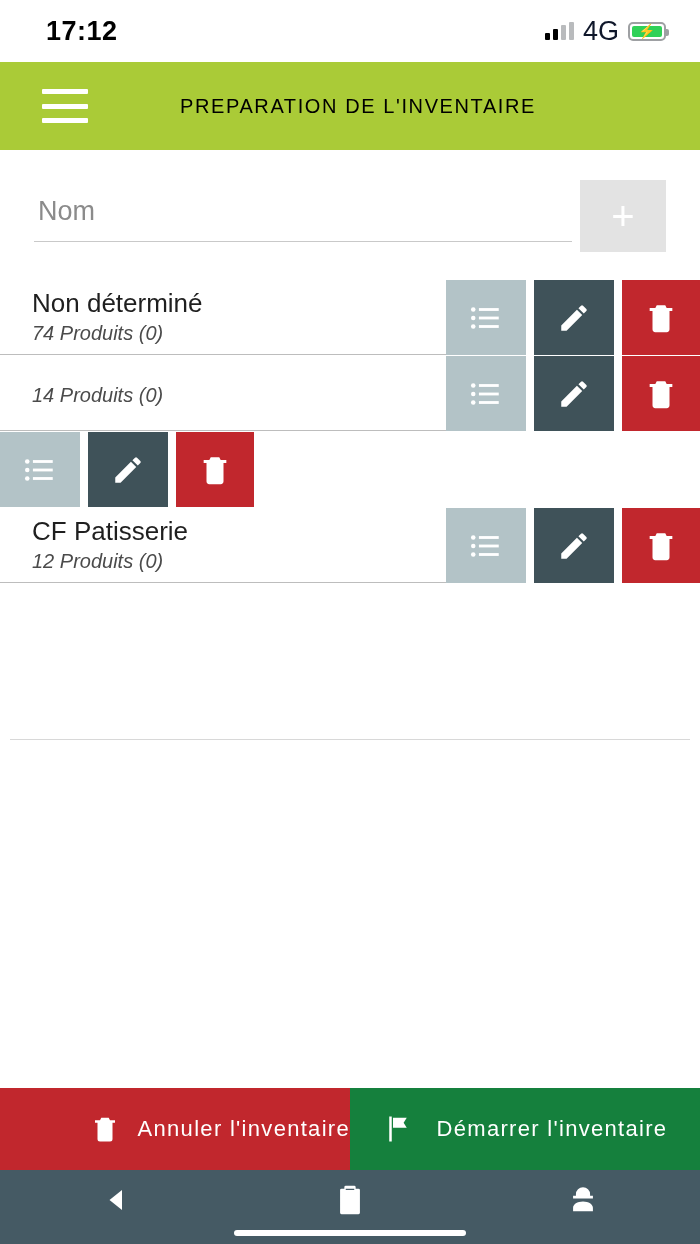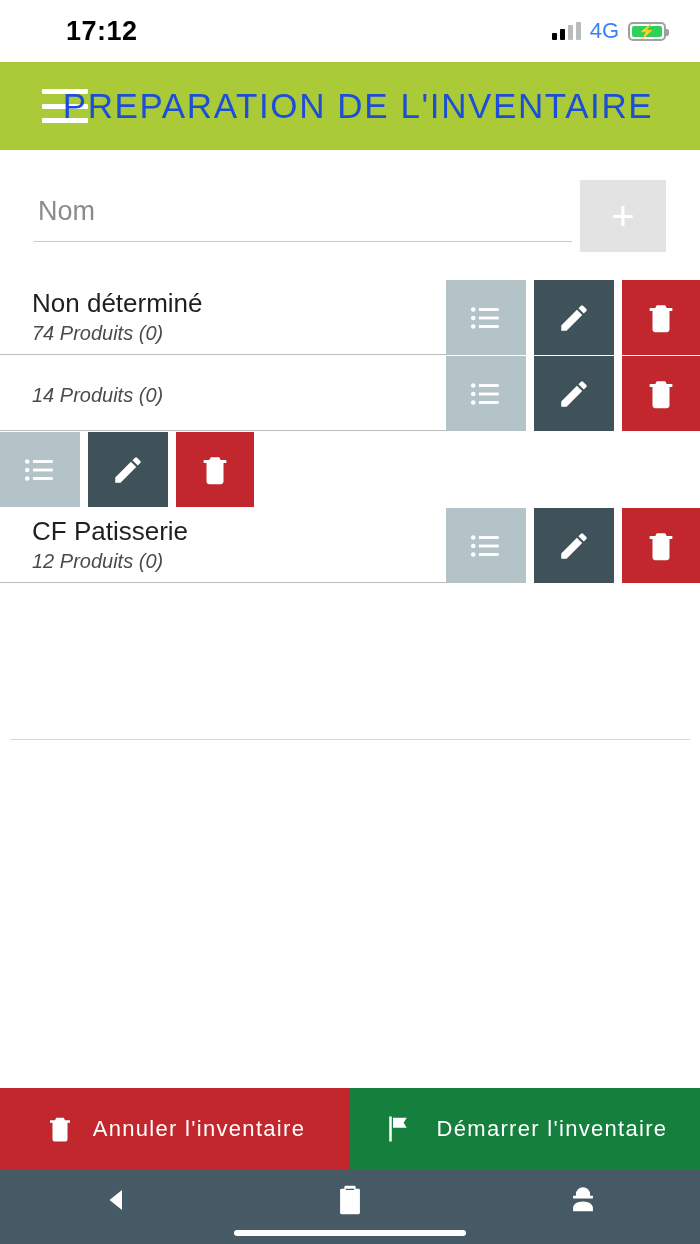--- a/index.html
+++ b/index.html
@@ -11,21 +11,21 @@
   }
   body { display: flex; flex-direction: column; }
 
   
   .statusbar {
     height: 62px;
     background: #ffffff;
     display: flex;
     align-items: center;
     justify-content: space-between;
-    padding: 0 34px 0 66px;
+    padding: 0 34px 0 46px;
     flex: none;
   }
   .status-time {
     font-size: 27px;
     font-weight: bold;
     color: #000;
     letter-spacing: 0.5px;
   }
   .status-right {
     display: flex;
@@ -36,21 +36,21 @@
     display: flex;
     align-items: flex-end;
     gap: 3px;
     height: 17px;
   }
   .signal-bars i { display: block; width: 5px; background: #000; border-radius: 1px; }
   .signal-bars i:nth-child(1) { height: 7px; }
   .signal-bars i:nth-child(2) { height: 11px; }
   .signal-bars i:nth-child(3) { height: 15px; background: #b9bbbd; }
   .signal-bars i:nth-child(4) { height: 18px; background: #b9bbbd; }
-  .net-label { font-size: 22px; color: #3b82f6; font-weight: 500; }
+  .net-label { font-size: 27px; color: #0f172a; font-weight: 500; }
   .battery {
     width: 38px; height: 19px;
     border: 2px solid #9ea0a3;
     border-radius: 5px;
     position: relative;
     padding: 2px;
   }
   .battery::after {
     content: "";
     position: absolute;
@@ -88,22 +88,22 @@
     width: 46px; height: 34px;
     display: flex; flex-direction: column; justify-content: space-between;
     margin-left: 20px;
     cursor: pointer;
   }
   .hamburger span { display: block; height: 5px; background: #fff; border-radius: 1px; }
   .appbar-title {
     position: absolute;
     left: 16px; right: 0;
     text-align: center;
-    color: #1d4ed8;
-    font-size: 35px;
+    color: #000000;
+    font-size: 20px;
     letter-spacing: 1.6px;
     pointer-events: none;
   }
 
   
   .content { flex: 1; display: flex; flex-direction: column; background: #fff; min-height: 0; }
 
   .add-row {
     display: flex;
     align-items: flex-start;
@@ -180,21 +180,21 @@
     margin: 155px 10px 0 10px;
   }
 
   .spacer { flex: 1; }
 
   
   .actionbar { display: flex; height: 82px; flex: none; }
   .action-cancel {
     flex: 1;
     background: #c1272d;
-    display: flex; align-items: center; justify-content: center;
+    display: flex; align-items: center; justify-content: flex-end;
     gap: 18px;
     cursor: pointer;
   }
   .action-start {
     flex: 1;
     background: #15803d;
     display: flex; align-items: center; justify-content: center;
     gap: 24px;
     cursor: pointer;
   }

